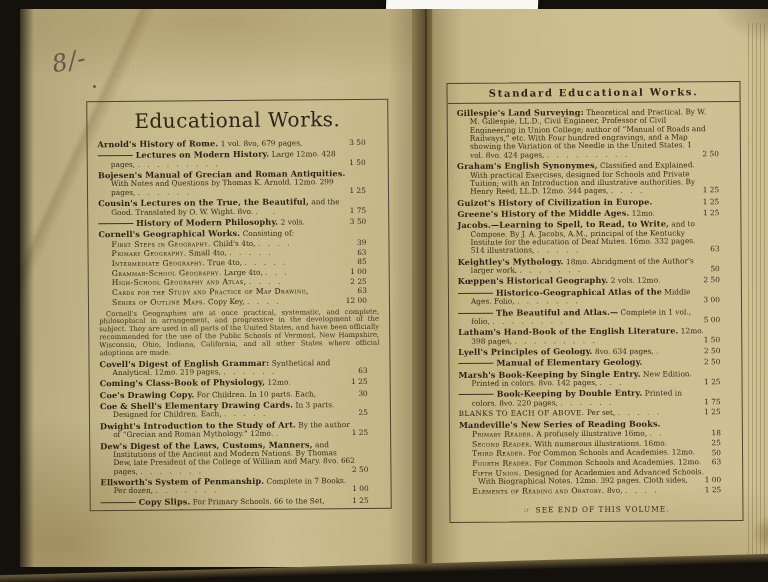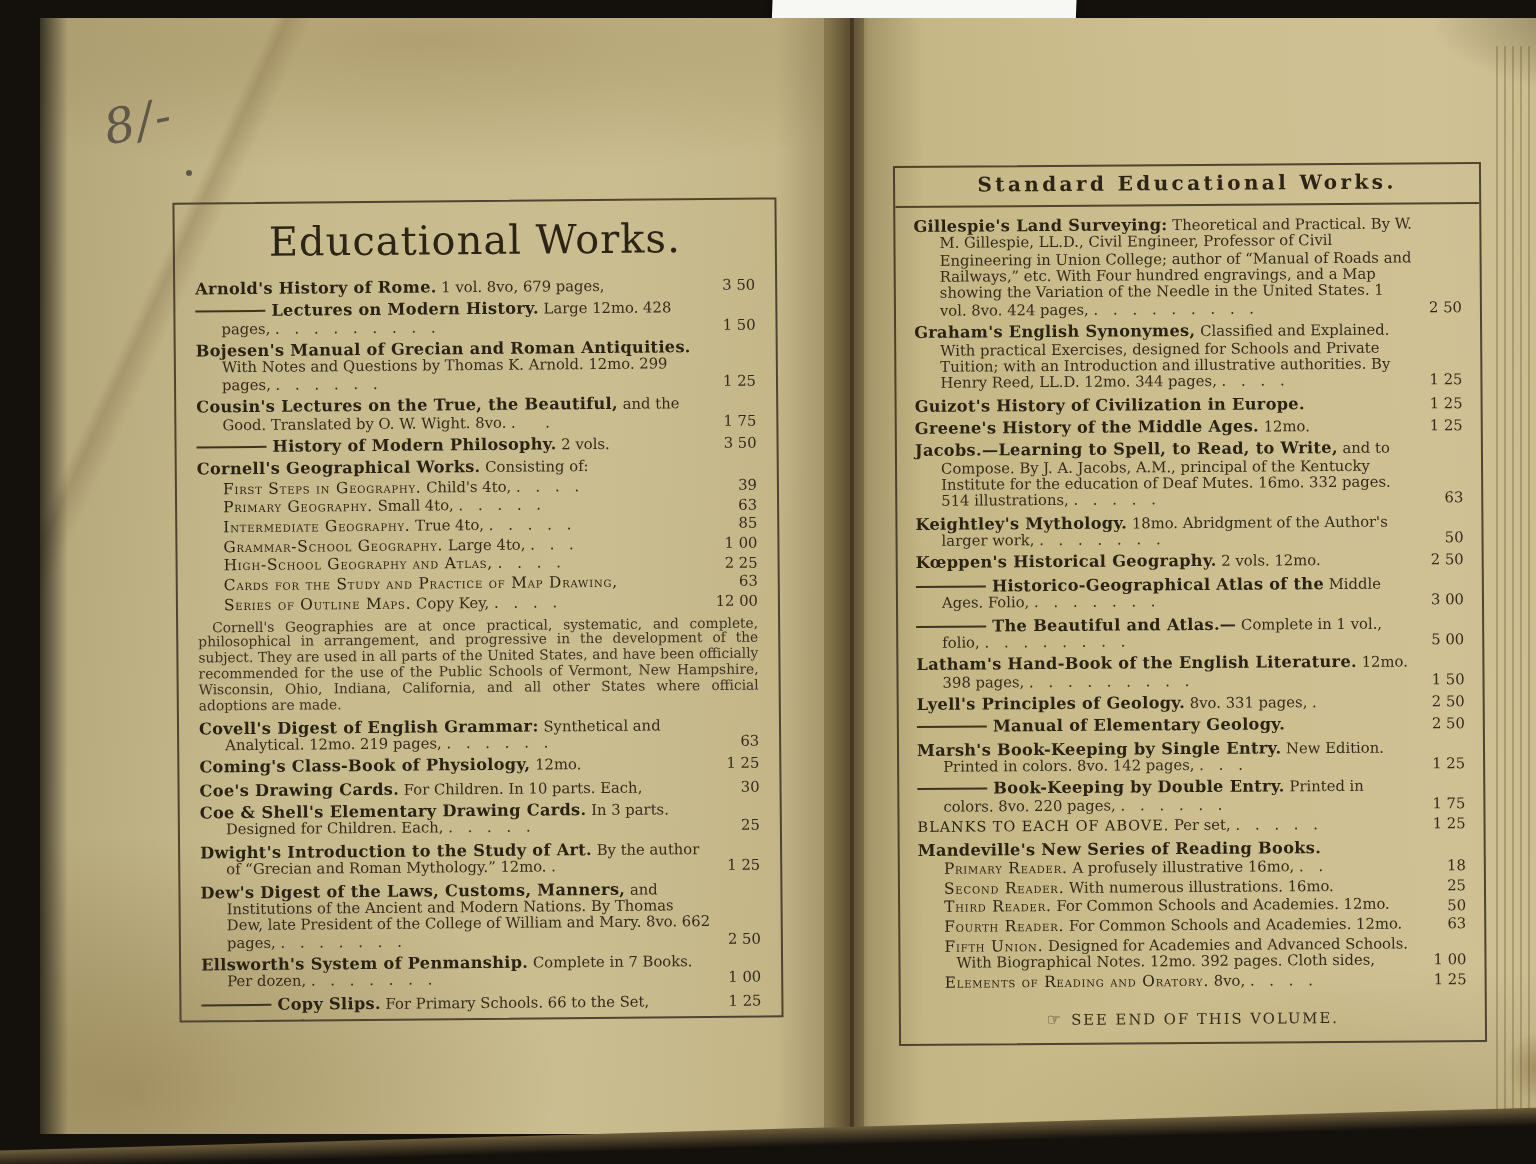--- a/index.html
+++ b/index.html
@@ -40,21 +40,21 @@
   .lp-header{font-size:20px;font-weight:normal;text-align:center;margin:3px 0 7px;letter-spacing:.5px;color:#2c2416;}
   .rp-header{font-size:10px;font-weight:bold;text-align:center;letter-spacing:1.7px;
       padding:4px 0 4px;border-bottom:1px solid var(--rule,#4e4430);margin:0 -9px 5px;color:#2c2416;}
   .entries{font-size:7.4px;line-height:1.13;text-align:left;}
   .entry{position:relative;padding:0 24px 0 13px;text-indent:-13px;margin-top:2px;}
   .entry .title{font-weight:bold;font-size:8.1px;letter-spacing:.15px;color:#2a2214;}
   .entry.sub{padding-left:19px;text-indent:-6px;margin-top:1px;}
   .entry.sub .title{font-weight:normal;font-variant:small-caps;letter-spacing:.4px;font-size:7.7px;}
   .entry.caps .title{font-weight:normal;font-size:7.2px;letter-spacing:.5px;}
   .entry.note{font-size:6.9px;line-height:1.14;text-align:justify;padding:0;text-indent:7px;margin:3px 0 2px;color:#3a3122;}
-  .entry .price{position:absolute;right:0;bottom:0;text-indent:0;font-size:7.4px;}
+  .entry .price{position:absolute;right:12px;bottom:0;text-indent:0;font-size:7.4px;}
   .dash{display:inline-block;width:35px;height:1px;background:#3c3322;vertical-align:2px;margin-right:3px;}
   .rp-footer{text-align:center;font-size:7.4px;letter-spacing:1px;margin-top:10px;color:#332a1b;}
   .manicule{font-family:"DejaVu Sans","Liberation Sans",sans-serif;font-size:8px;margin-right:4px;}
 </style>
 </head>
 <body>
 
 <div class="photo">
   <div class="white-tab"></div>
   <div class="book">
@@ -74,21 +74,21 @@
             <div class="entry sub"><span class="title">First Steps in Geography.</span><span class="body"> Child's 4to, . . . .</span><span class="price">39</span></div>
             <div class="entry sub"><span class="title">Primary Geography.</span><span class="body"> Small 4to, . . . . .</span><span class="price">63</span></div>
             <div class="entry sub"><span class="title">Intermediate Geography.</span><span class="body"> True 4to, . . . . .</span><span class="price">85</span></div>
             <div class="entry sub"><span class="title">Grammar-School Geography.</span><span class="body"> Large 4to, . . .</span><span class="price">1 00</span></div>
             <div class="entry sub"><span class="title">High-School Geography and Atlas,</span><span class="body"> . . . .</span><span class="price">2 25</span></div>
             <div class="entry sub"><span class="title">Cards for the Study and Practice of Map Drawing,</span><span class="price">63</span></div>
             <div class="entry sub"><span class="title">Series of Outline Maps.</span><span class="body"> Copy Key, . . . .</span><span class="price">12 00</span></div>
             <div class="entry note"><span class="body">Cornell's Geographies are at once practical, systematic, and complete, philosophical in arrangement, and progressive in the development of the subject. They are used in all parts of the United States, and have been officially recommended for the use of the Public Schools of Vermont, New Hampshire, Wisconsin, Ohio, Indiana, California, and all other States where official adoptions are made.</span></div>
             <div class="entry main"><span class="title">Covell's Digest of English Grammar:</span><span class="body"> Synthetical and Analytical. 12mo. 219 pages, . . . . . .</span><span class="price">63</span></div>
             <div class="entry main"><span class="title">Coming's Class-Book of Physiology,</span><span class="body"> 12mo.</span><span class="price">1 25</span></div>
-            <div class="entry main"><span class="title">Coe's Drawing Cards.</span><span class="body"> For Children. In 10 parts. Each,</span><span class="price">30</span></div>
+            <div class="entry main"><span class="title">Coe's Drawing Copy.</span><span class="body"> For Children. In 10 parts. Each,</span><span class="price">30</span></div>
             <div class="entry main"><span class="title">Coe &amp; Shell's Elementary Drawing Cards.</span><span class="body"> In 3 parts. Designed for Children. Each, . . . . .</span><span class="price">25</span></div>
             <div class="entry main"><span class="title">Dwight's Introduction to the Study of Art.</span><span class="body"> By the author of “Grecian and Roman Mythology.” 12mo. .</span><span class="price">1 25</span></div>
             <div class="entry main"><span class="title">Dew's Digest of the Laws, Customs, Manners,</span><span class="body"> and Institutions of the Ancient and Modern Nations. By Thomas Dew, late President of the College of William and Mary. 8vo. 662 pages, . . . . . . .</span><span class="price">2 50</span></div>
             <div class="entry main"><span class="title">Ellsworth's System of Penmanship.</span><span class="body"> Complete in 7 Books. Per dozen, . . . . . . .</span><span class="price">1 00</span></div>
             <div class="entry main"><span class="dash"></span><span class="title">Copy Slips.</span><span class="body"> For Primary Schools. 66 to the Set,</span><span class="price">1 25</span></div>
             <div class="entry main"><span class="title">Green's Primary Botany.</span><span class="body"> Illustrated, 4to. 102 pages,</span><span class="price">1 00</span></div>
           </div>
       </div>
     </div>
 
@@ -99,21 +99,21 @@
             <div class="entry main"><span class="title">Gillespie's Land Surveying:</span><span class="body"> Theoretical and Practical. By W. M. Gillespie, LL.D., Civil Engineer, Professor of Civil Engineering in Union College; author of “Manual of Roads and Railways,” etc. With Four hundred engravings, and a Map showing the Variation of the Needle in the United States. 1 vol. 8vo. 424 pages, . . . . . . . . .</span><span class="price">2 50</span></div>
             <div class="entry main"><span class="title">Graham's English Synonymes,</span><span class="body"> Classified and Explained. With practical Exercises, designed for Schools and Private Tuition; with an Introduction and illustrative authorities. By Henry Reed, LL.D. 12mo. 344 pages, . . . .</span><span class="price">1 25</span></div>
             <div class="entry main"><span class="title">Guizot's History of Civilization in Europe.</span><span class="price">1 25</span></div>
             <div class="entry main"><span class="title">Greene's History of the Middle Ages.</span><span class="body"> 12mo.</span><span class="price">1 25</span></div>
             <div class="entry main"><span class="title">Jacobs.—Learning to Spell, to Read, to Write,</span><span class="body"> and to Compose. By J. A. Jacobs, A.M., principal of the Kentucky Institute for the education of Deaf Mutes. 16mo. 332 pages. 514 illustrations, . . . . .</span><span class="price">63</span></div>
             <div class="entry main"><span class="title">Keightley's Mythology.</span><span class="body"> 18mo. Abridgment of the Author's larger work, . . . . . . .</span><span class="price">50</span></div>
             <div class="entry main"><span class="title">Kœppen's Historical Geography.</span><span class="body"> 2 vols. 12mo.</span><span class="price">2 50</span></div>
             <div class="entry main"><span class="dash"></span><span class="title">Historico-Geographical Atlas of the</span><span class="body"> Middle Ages. Folio, . . . . . . .</span><span class="price">3 00</span></div>
             <div class="entry main"><span class="dash"></span><span class="title">The Beautiful and Atlas.—</span><span class="body"> Complete in 1 vol., folio, . . . . . . . .</span><span class="price">5 00</span></div>
             <div class="entry main"><span class="title">Latham's Hand-Book of the English Literature.</span><span class="body"> 12mo. 398 pages, . . . . . . . . .</span><span class="price">1 50</span></div>
-            <div class="entry main"><span class="title">Lyell's Principles of Geology.</span><span class="body"> 8vo. 331 pages, .</span><span class="price">2 50</span></div>
+            <div class="entry main"><span class="title">Lyell's Principles of Geology.</span><span class="body"> 8vo. 634 pages, .</span><span class="price">2 50</span></div>
             <div class="entry main"><span class="dash"></span><span class="title">Manual of Elementary Geology.</span><span class="price">2 50</span></div>
             <div class="entry main"><span class="title">Marsh's Book-Keeping by Single Entry.</span><span class="body"> New Edition. Printed in colors. 8vo. 142 pages, . . .</span><span class="price">1 25</span></div>
             <div class="entry main"><span class="dash"></span><span class="title">Book-Keeping by Double Entry.</span><span class="body"> Printed in colors. 8vo. 220 pages, . . . . . .</span><span class="price">1 75</span></div>
             <div class="entry caps"><span class="title">BLANKS TO EACH OF ABOVE.</span><span class="body"> Per set, . . . . .</span><span class="price">1 25</span></div>
             <div class="entry main"><span class="title">Mandeville's New Series of Reading Books.</span></div>
             <div class="entry sub"><span class="title">Primary Reader.</span><span class="body"> A profusely illustrative 16mo, . .</span><span class="price">18</span></div>
             <div class="entry sub"><span class="title">Second Reader.</span><span class="body"> With numerous illustrations. 16mo.</span><span class="price">25</span></div>
             <div class="entry sub"><span class="title">Third Reader.</span><span class="body"> For Common Schools and Academies. 12mo.</span><span class="price">50</span></div>
             <div class="entry sub"><span class="title">Fourth Reader.</span><span class="body"> For Common Schools and Academies. 12mo.</span><span class="price">63</span></div>
             <div class="entry sub"><span class="title">Fifth Union.</span><span class="body"> Designed for Academies and Advanced Schools. With Biographical Notes. 12mo. 392 pages. Cloth sides,</span><span class="price">1 00</span></div>

